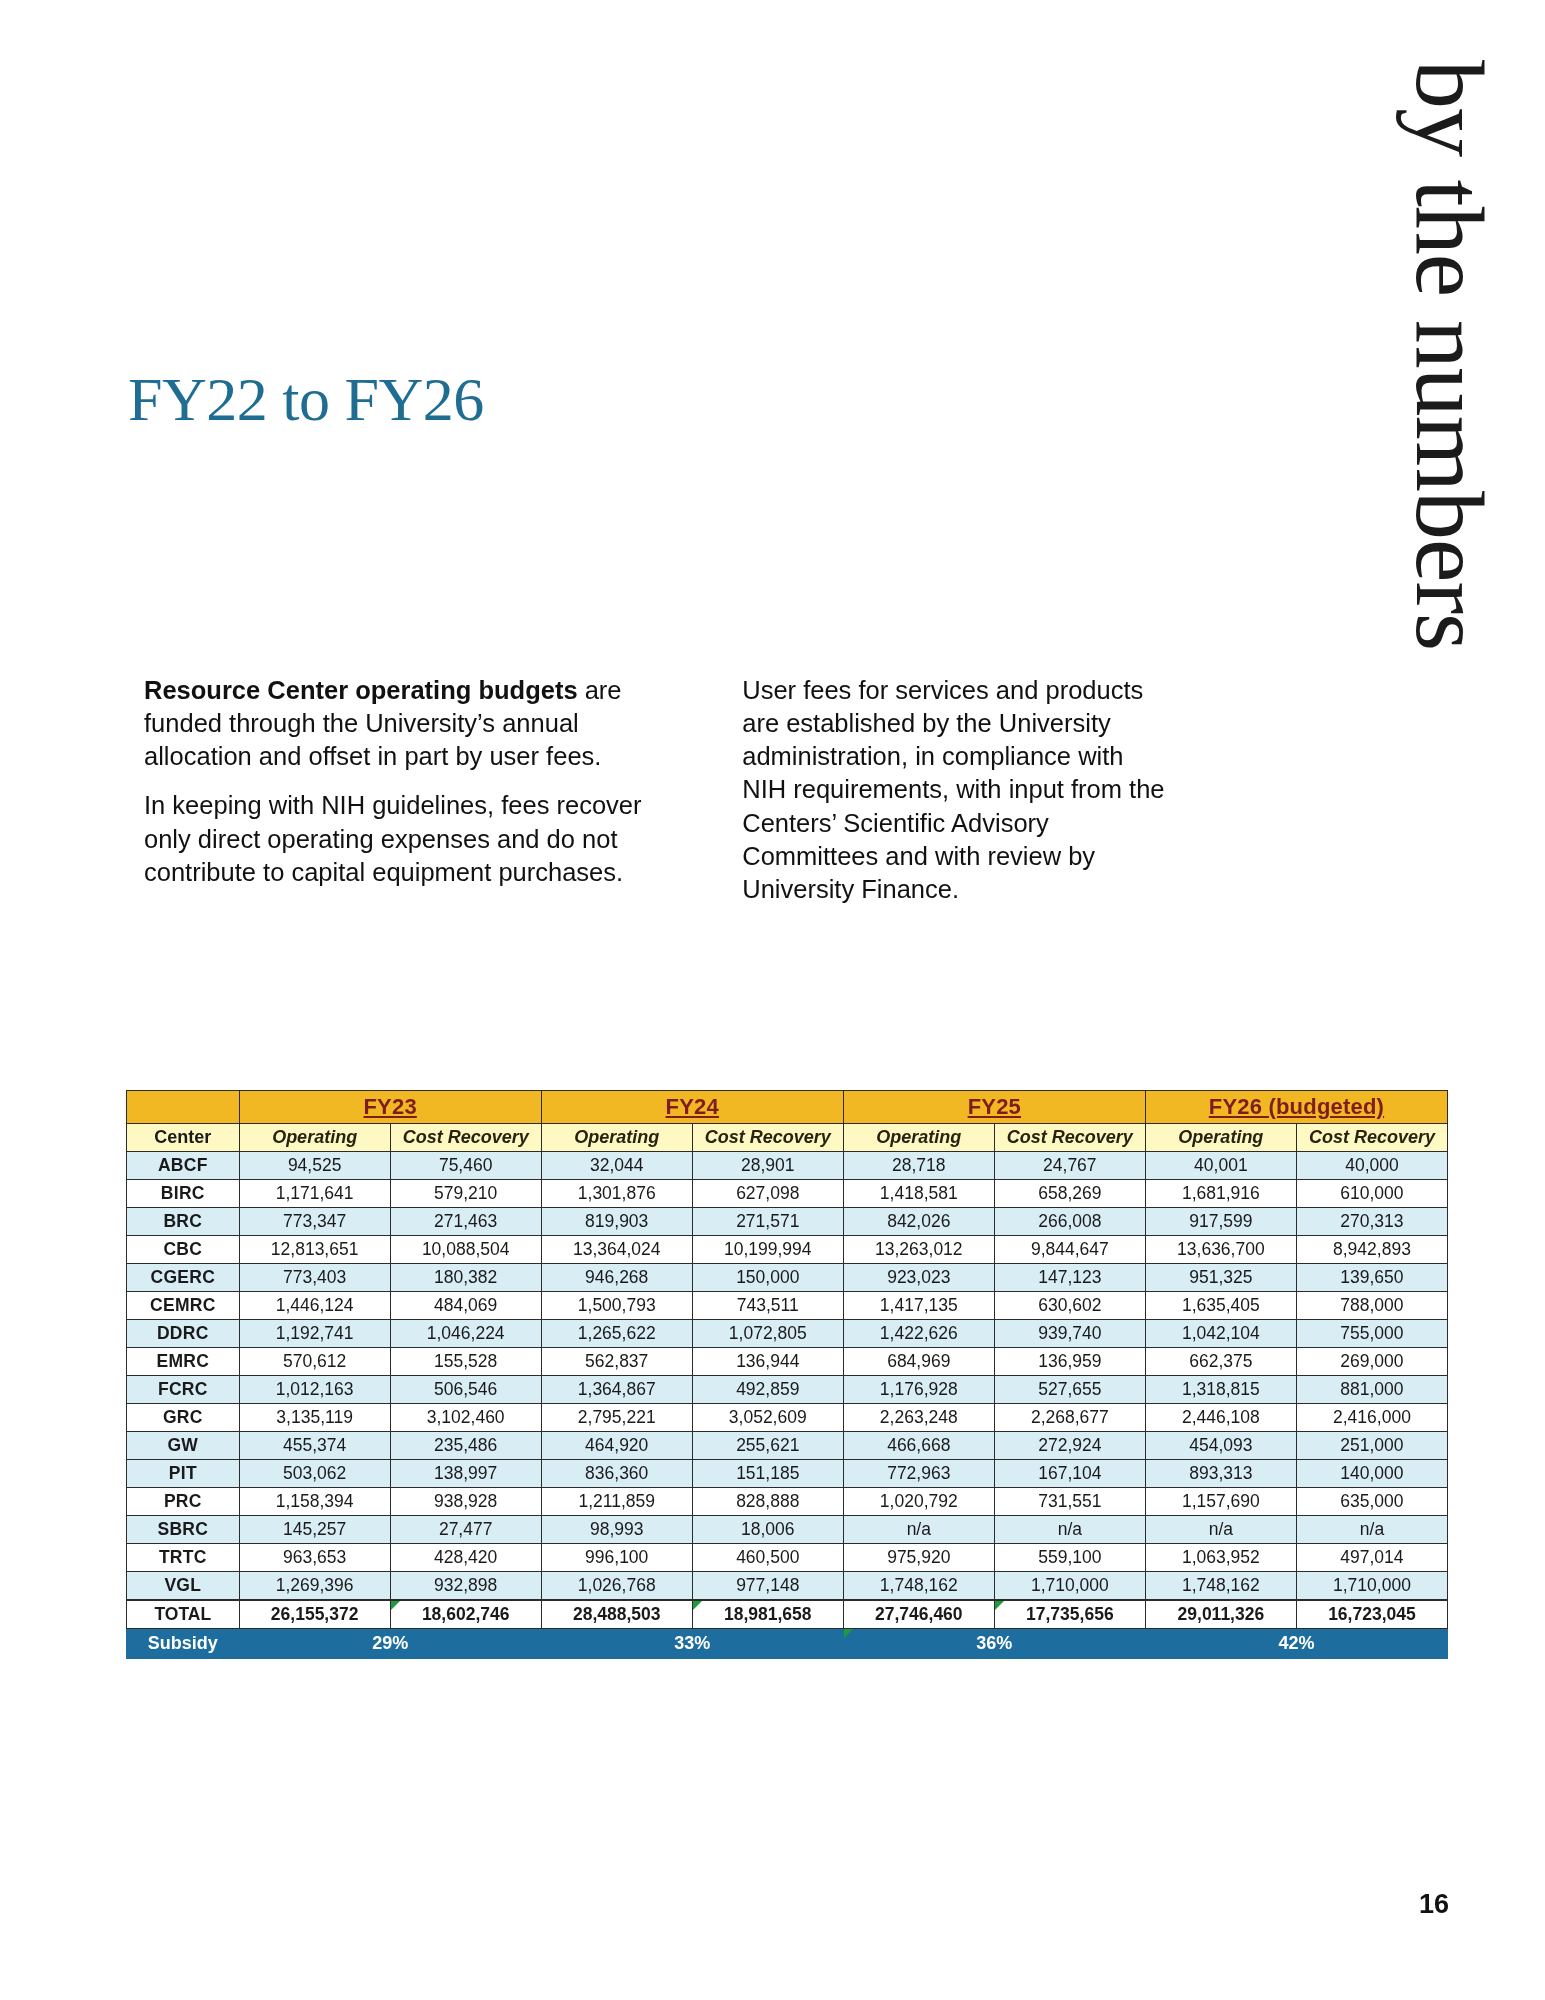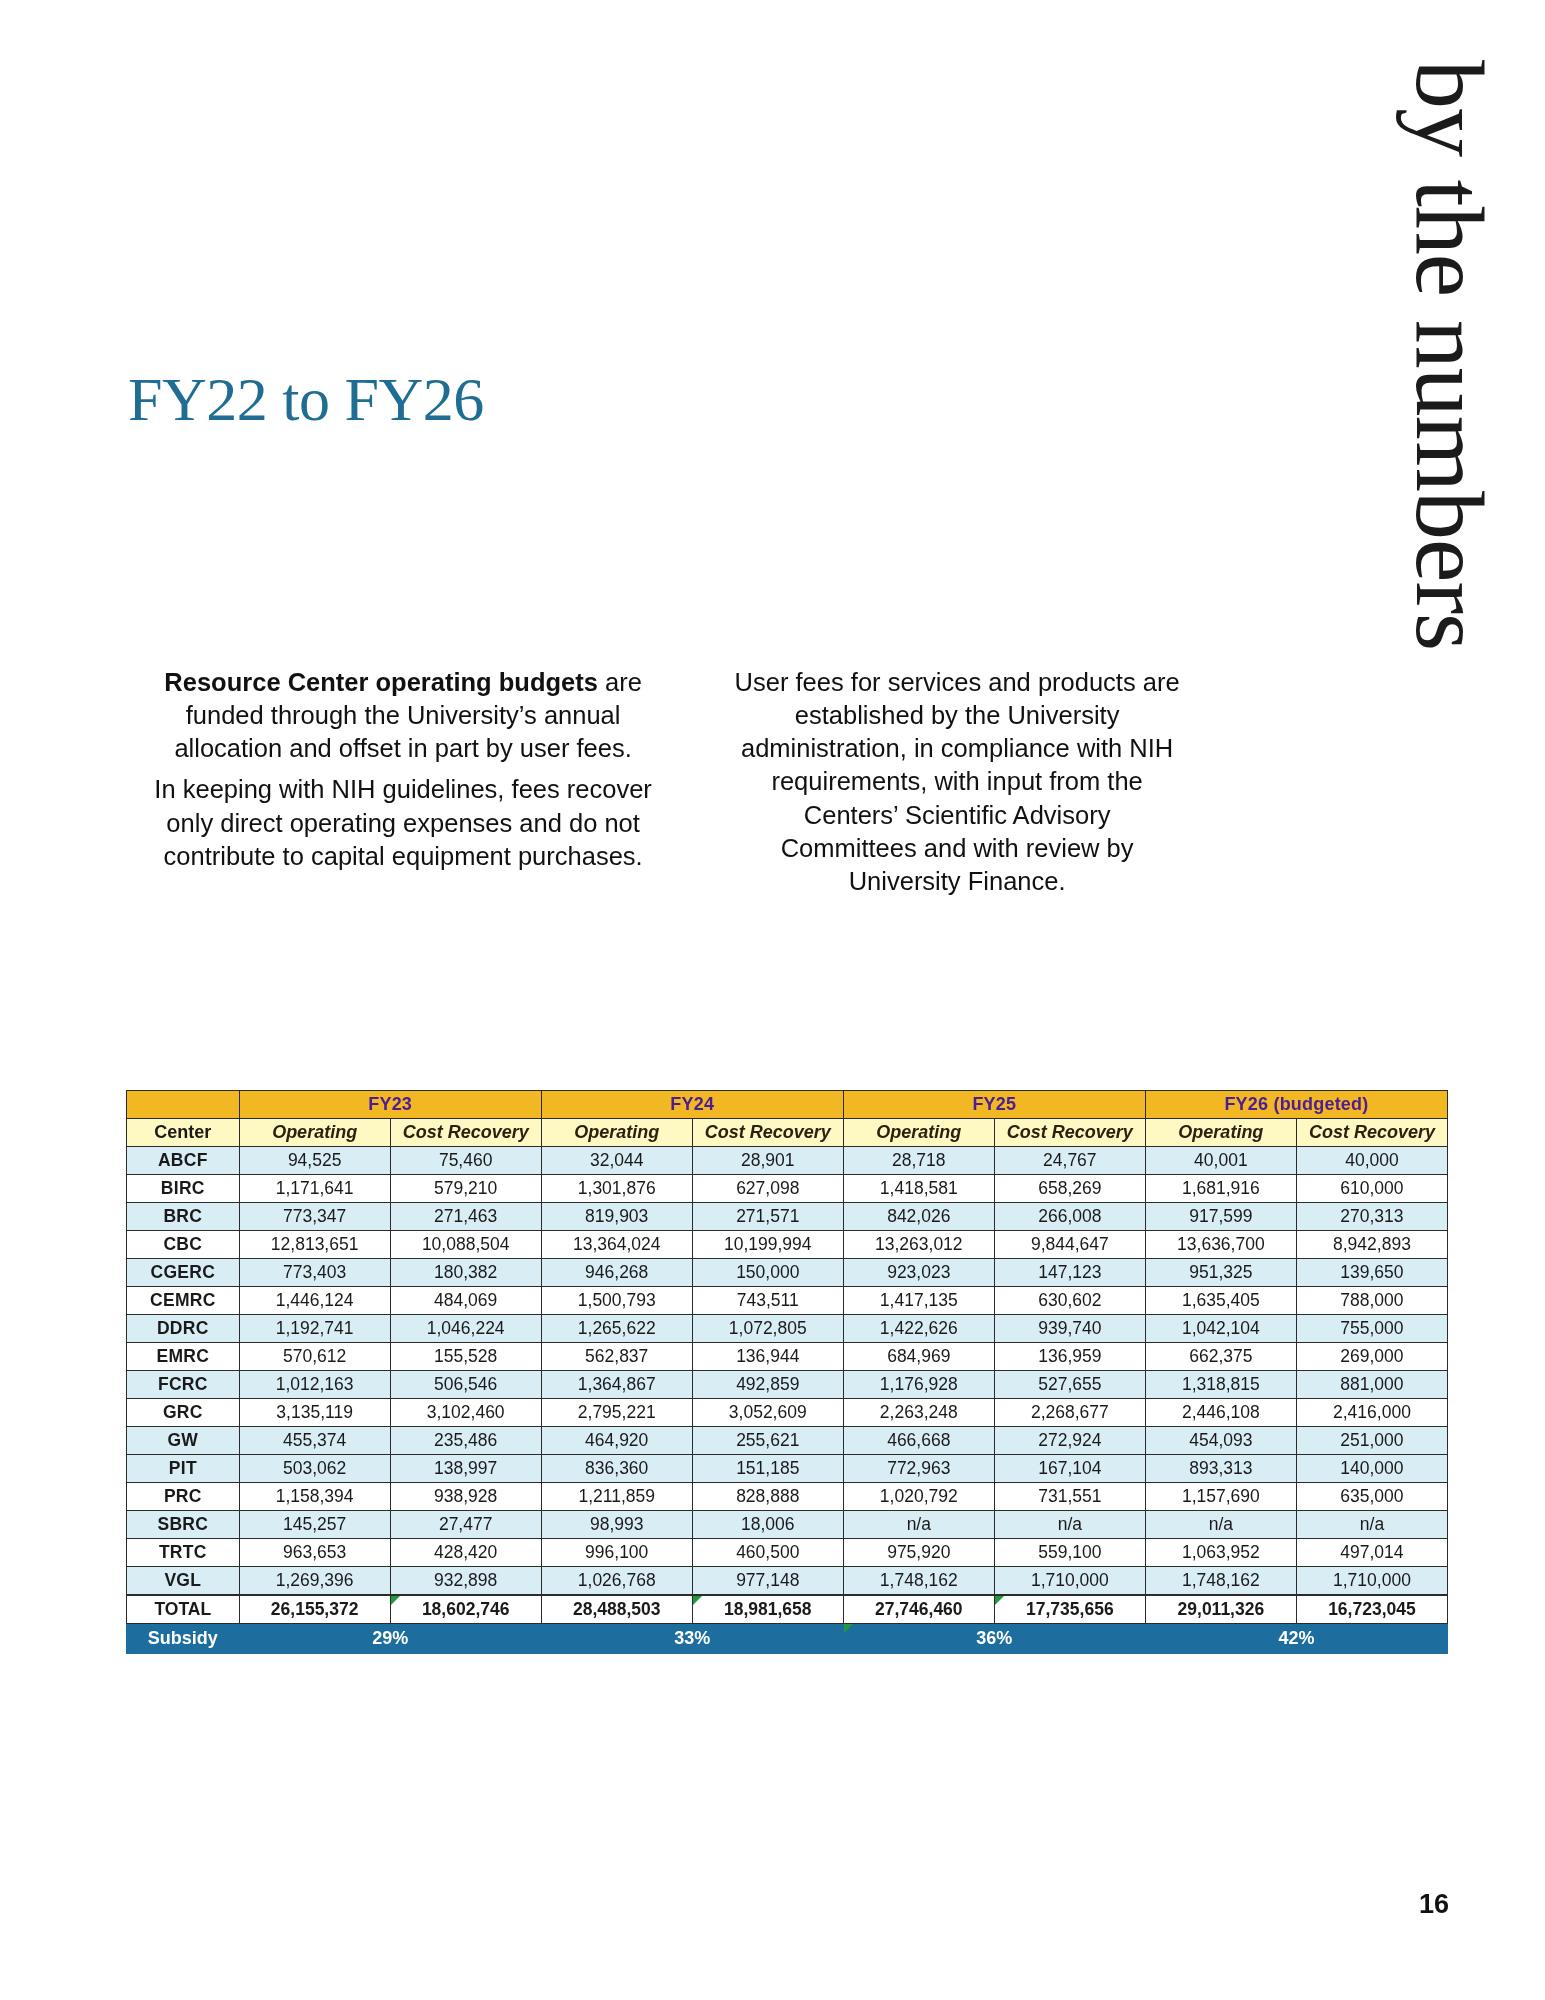--- a/index.html
+++ b/index.html
@@ -63,21 +63,21 @@
     display: flex;
     gap: 48px;
   }
   .body-cols .col {
     width: 560px;
     font-size: 25.5px;
     line-height: 1.30;
     color: #111111;
   }
   .body-cols .col.right { width: 470px; }
-  .body-cols p { margin: 8px; text-align: center; }
+  .body-cols p { margin: 16px; }
   .lead-bold { font-weight: bold; }
 
   
   .table-wrap {
     position: absolute;
     left: 126px;
     top: 1090px;
     width: 1322px;
   }
   table.fin {
@@ -91,25 +91,26 @@
     border: 1px solid #2b2b2b;
     padding: 3px 6px;
     text-align: center;
     white-space: nowrap;
     height: 26px;
     box-sizing: border-box;
   }
   
   tr.group-row th {
     background: #f2b824;
-    color: #4c1d95;
-    font-weight: bold;
-    font-size: 18px;
+    color: #7f1d1d;
+    font-weight: bold;
+    font-size: 22px;
     letter-spacing: 0.2px;
     height: 27px;
+    text-decoration: underline;
   }
   tr.group-row th.blank {
     background: #f2b824;
   }
   
   tr.sub-row th {
     background: #fef9c3;
     color: #2b2110;
     font-style: italic;
     font-weight: bold;

